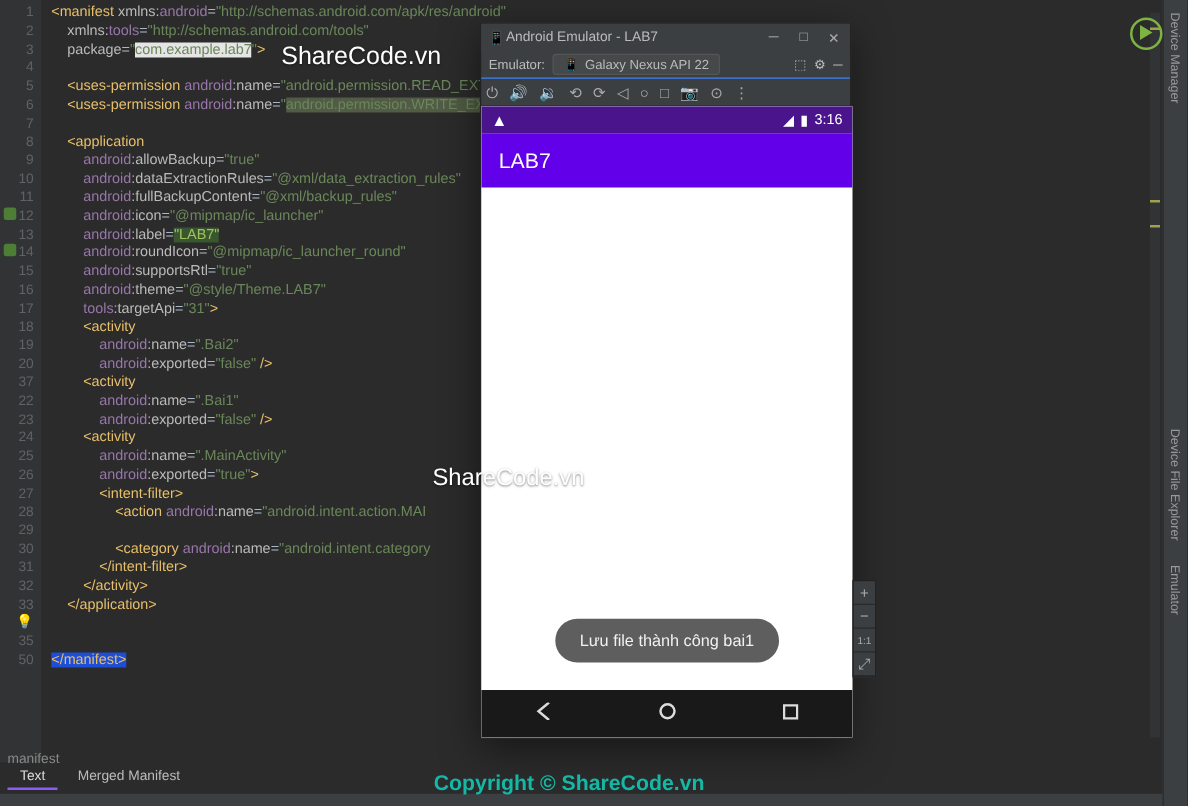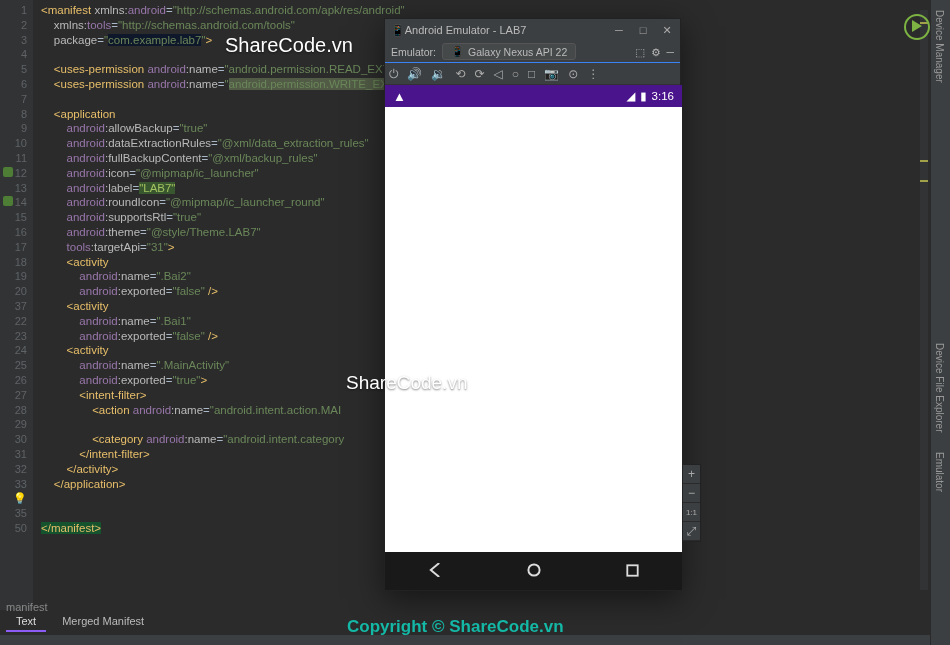--- a/index.html
+++ b/index.html
@@ -10,24 +10,24 @@
 .gutter div { height: 14.8px; }
 .gutter .mark { background: #4e7e36; width: 10px; height: 10px; display: inline-block; margin-right: 2px; border-radius: 2px; }
 .gutter .bulb { color: #d6b84f; }
 
 .code { flex: 1; font-family: Consolas, 'Courier New', monospace; font-size: 11.5px; line-height: 14.8px; padding-top: 3px; padding-left: 8px; color: #a9b7c6; white-space: pre; overflow: hidden; }
 .tag { color: #e8bf6a; }
 .attr { color: #bababa; }
 .ns { color: #9876aa; }
 .str { color: #6a8759; }
 .str2 { color: #6a8759; }
-.hl-pkg { background: #0f172a; }
+.hl-pkg { background: #e5e5e5; }
 .hl-perm { background: #515b45; }
 .hl-label { background: #38572e; color: #a5c261; }
-.hl-end { background: #14532d; margin-top: 36px; }
+.hl-end { background: #1d4ed8; margin-top: 36px; }
 
 .breadcrumb-bar { position: absolute; bottom: 32px; left: 6px; font-size: 11px; color: #888; }
 .tabs-bottom { position: absolute; bottom: 13px; left: 6px; font-size: 11px; color: #bbb; display: flex; gap: 6px; }
 .tabs-bottom span { padding: 3px 10px; }
 .tabs-bottom .active { border-bottom: 2px solid #8b5cf6; color: #ddd; }
 .footer-strip { position: absolute; bottom: 0; left: 0; width: 100%; height: 10px; background: #3c3f41; }
 
 
 .emu-window { position: absolute; left: 384px; top: 18px; width: 297px; background: #3c3f41; border: 1px solid #222; box-shadow: 0 8px 30px rgba(0,0,0,0.5); }
 .emu-title { height: 22px; background: #3c3f41; display: flex; align-items: center; padding: 0 6px; font-size: 11px; color: #bbb; }
@@ -165,20 +165,24 @@
     <span>⋮</span>
   </div>
 
   <div class="phone-screen">
     <div class="status-bar">
       <span class="left-ic">▲</span>
       <span>◢</span>
       <span>▮</span>
       <span>3:16</span>
     </div>
+    <div class="app-bar">
+      <span>LAB7</span>
+    </div>
+    <div class="toast">Lưu file thành công bai1</div>
     <div class="nav-bar">
       <span><svg width="14" height="14" viewBox="0 0 10 10">
             <path d="M8 0 L2 5 L8 10" stroke="#dcdcdc" stroke-width="1.4" fill="none"></path>
           </svg></span>
       <span><svg width="14" height="14" viewBox="0 0 10 10">
             <circle cx="5" cy="5" r="4" stroke="#dcdcdc" stroke-width="1.4" fill="none"></circle>
           </svg></span>
       <span><svg width="13" height="13" viewBox="0 0 10 10">
             <rect x="1" y="1" width="8" height="8" stroke="#dcdcdc" stroke-width="1.4" fill="none"></rect>
           </svg></span>

